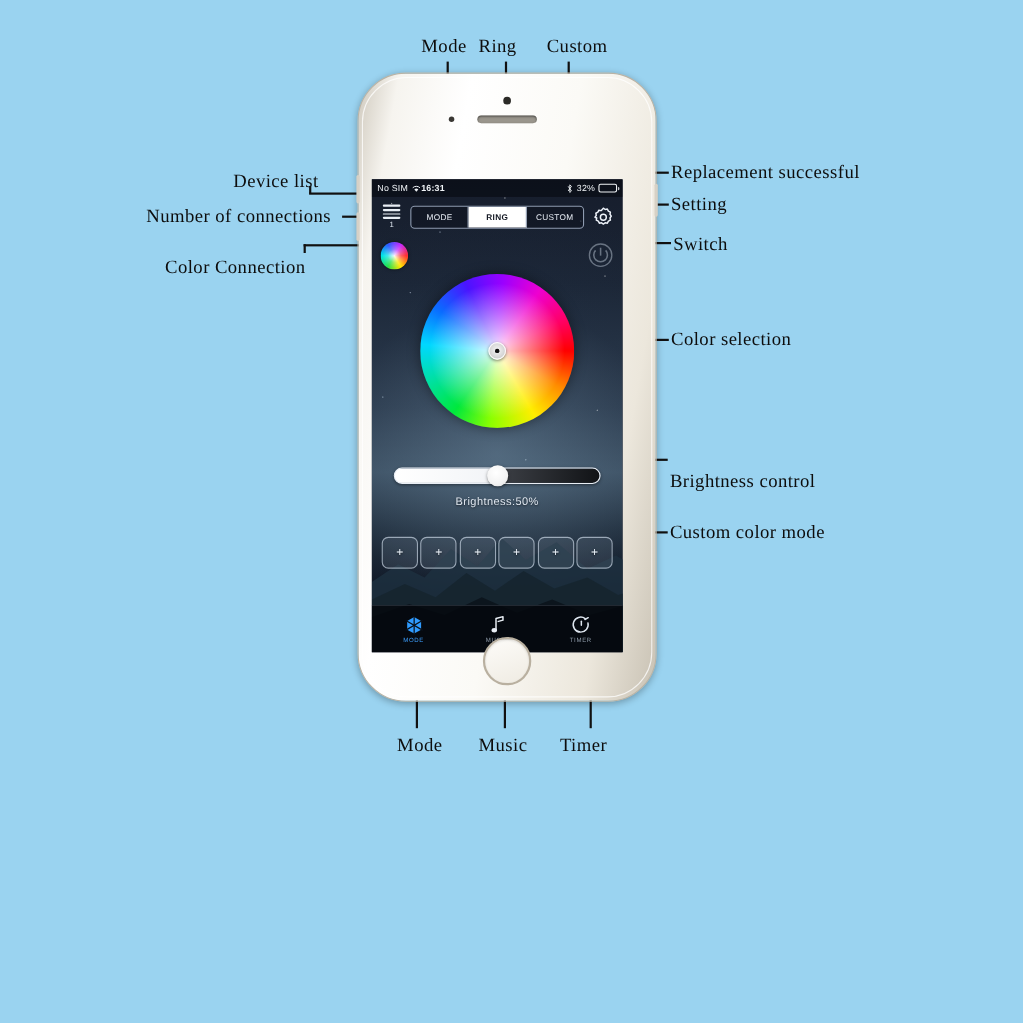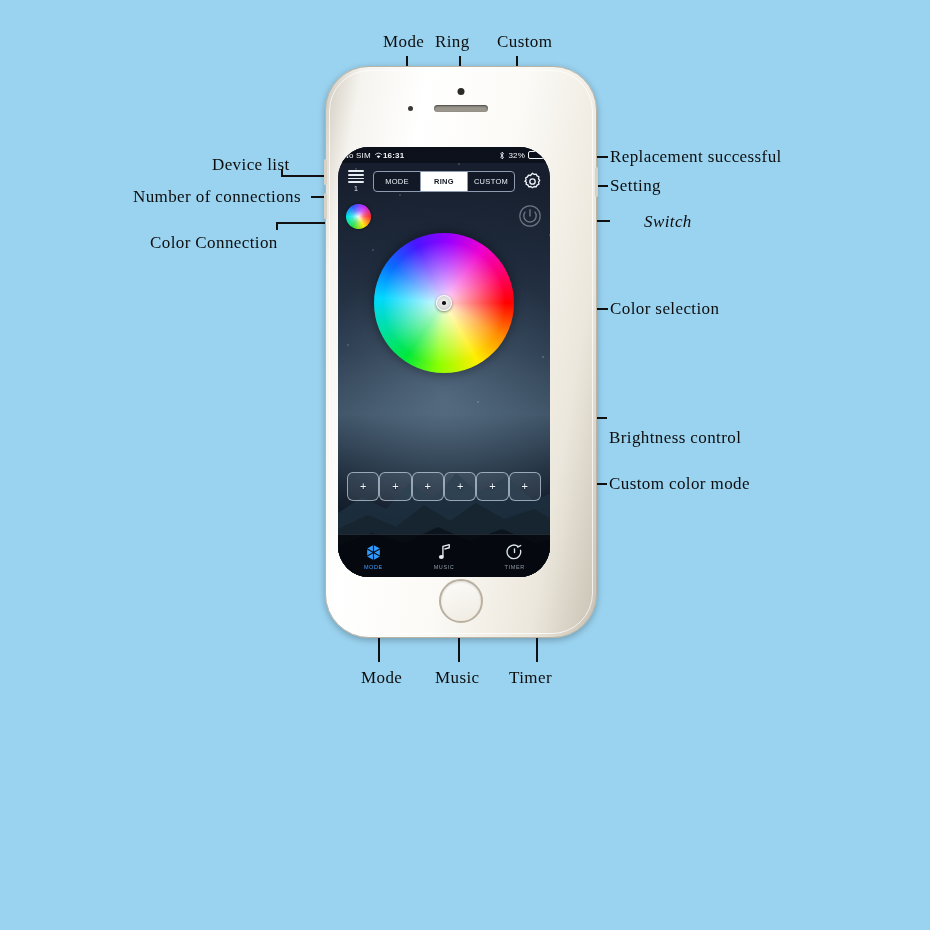--- a/index.html
+++ b/index.html
@@ -101,27 +101,26 @@
     border: 2px solid #b9b0a0;
     background: linear-gradient(160deg,#fdfcf9,#efebe2);
     box-shadow: inset 0 1px 2px rgba(0,0,0,.12);
     box-sizing: border-box;
   }
 
   
   #screen {
     position: absolute;
     left: 12px;
-    top: 80px;
-    width: 212px;
+    top: 96px;
+    width: 228px;
     height: 430px;
     overflow: hidden;
     background: #131a28;
     box-sizing: border-box;
-    border-radius: 31px;
   }
   
   #wall {
     position: absolute;
     inset: 0;
     background:
       radial-gradient(ellipse 150% 70% at 50% 58%, rgba(120,150,175,.40) 0%, rgba(40,60,85,.15) 45%, rgba(0,0,0,0) 75%),
       linear-gradient(180deg,#161d2c 0%, #1b2535 22%, #2b3a4c 48%, #3e5264 62%, #22303e 74%, #0d1420 86%, #05080e 100%);
   }
   
@@ -415,21 +414,21 @@
   <div class="anno left" style="left:150px; top:233px;">Color Connection</div>
   <div class="lead h" style="left:276px; top:222px; width:66px;"></div>
   <div class="lead v" style="left:276px; top:222px; height:8px;"></div>
 
   <div class="anno right" style="left:610px; top:147px;">Replacement successful</div>
   <div class="lead h" style="left:576px; top:156px; width:32px;"></div>
 
   <div class="anno right" style="left:610px; top:176px;">Setting</div>
   <div class="lead h" style="left:576px; top:185px; width:32px;"></div>
 
-  <div class="anno right" style="left:644px; top:212px;font-style:italic;">Switch</div>
+  <div class="anno right" style="left:612px; top:212px;">Switch</div>
   <div class="lead h" style="left:576px; top:220px; width:34px;"></div>
 
   <div class="anno right" style="left:610px; top:299px;">Color selection</div>
   <div class="lead h" style="left:576px; top:308px; width:32px;"></div>
 
   <div class="anno right" style="left:609px; top:408px;margin-top:20px;">Brightness control</div>
   <div class="lead h" style="left:566px; top:417px; width:41px;"></div>
 
   <div class="anno right" style="left:609px; top:474px;">Custom color mode</div>
   <div class="lead h" style="left:576px; top:483px; width:31px;"></div>
@@ -516,20 +515,26 @@
           </svg>
         </div>
       </div>
 
       <div id="wheel-wrap">
         <div id="wheel">
           <div id="wheel-knob"></div>
         </div>
       </div>
 
+      <div id="bright-wrap">
+        <div id="slider-track">
+          <div id="slider-knob"></div>
+        </div>
+        <div id="bright-label">Brightness:50%</div>
+      </div>
 
       <div id="presets">
         <div class="preset">
             <span>+</span>
           </div>
         <div class="preset">
             <span>+</span>
           </div>
         <div class="preset">
             <span>+</span>

